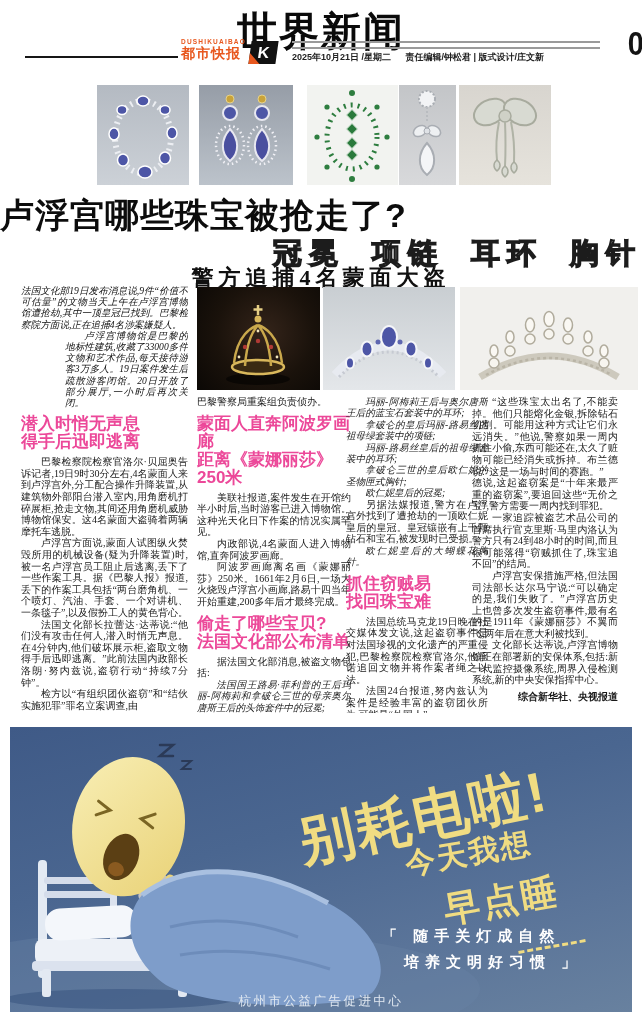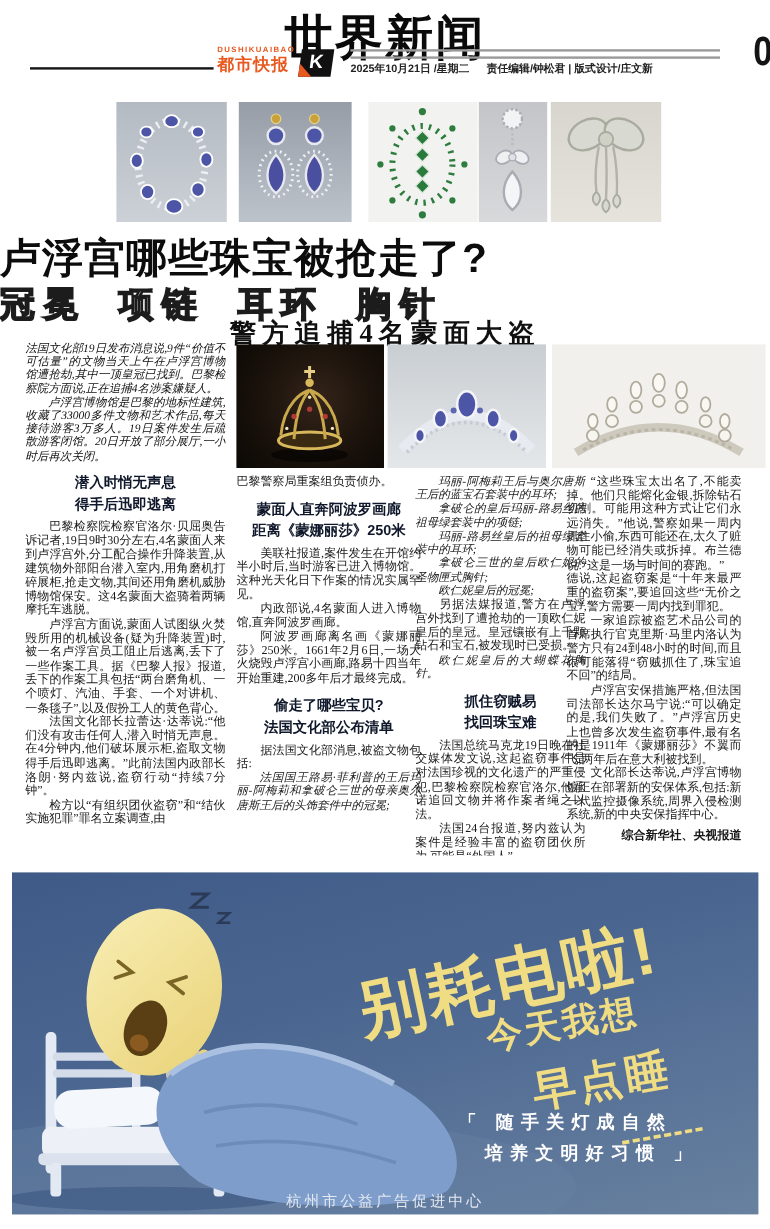--- a/index.html
+++ b/index.html
@@ -37,41 +37,41 @@
   .ph4{left:399px;top:85px;width:57px;height:100px;background:linear-gradient(#c3c5c8,#d8d9db);}
   .ph5{left:459px;top:85px;width:92px;height:100px;background:linear-gradient(#d8d5cf,#e6e3dc);}
   .mph1{left:197px;top:287px;width:123px;height:103px;background:radial-gradient(circle at 55% 45%,#34241a 0%,#1a120b 55%,#0b0805 100%);}
   .mph2{left:323px;top:287px;width:132px;height:103px;background:linear-gradient(#c9ced2,#e4e7ea);}
   .mph3{left:460px;top:287px;width:178px;height:103px;background:#f1f0ed;}
 
   
   .hl-main{position:absolute;left:0;top:193px;width:642px;text-align:left;
     font-family:"Liberation Sans","DejaVu Sans",sans-serif;font-size:34px;font-weight:900;
     letter-spacing:1px;color:#0c0c0c;}
-  .hl-outline{position:absolute;left:0;top:234px;width:642px;text-align:left;
+  .hl-outline{position:absolute;left:0;top:234px;width:642px;text-align:right;
     font-family:"Liberation Sans","DejaVu Sans",sans-serif;font-size:29px;font-weight:800;
     letter-spacing:7px;word-spacing:12px;color:#ffffff;-webkit-text-stroke:1.3px #1c1c1c;}
   .hl-kai{position:absolute;left:0;top:263px;width:642px;text-align:center;
     font-size:22px;font-weight:600;letter-spacing:5px;color:#101010;}
 
   
   .col{position:absolute;font-size:10px;line-height:11.6px;text-align:justify;overflow:hidden;color:#191919;}
   .col1{left:21px;top:285px;width:167px;height:428px;}
   .col2{left:197px;top:396px;width:154px;height:317px;}
   .col3{left:346px;top:396px;width:142px;height:317px;}
   .col4{left:472px;top:396px;width:146px;height:317px;}
   .intro{font-style:italic;font-size:9.6px;line-height:11.2px;margin-bottom:7px;color:#101010;}
   .intro p{margin:0;}
-  .intro p + p{text-indent:2em;}
+  .intro p + p{text-indent:2em;margin-left:44px;}
   .blk{margin:0;}
   .blk.p{text-indent:2em;}
   .blk.p-cont{text-indent:0;}
   .blk.kai{text-indent:2em;font-style:italic;font-size:9.6px;line-height:11.4px;}
-  .blk.subhead{font-family:"Liberation Sans","DejaVu Sans",sans-serif;font-weight:800;font-size:12px;
-    line-height:18px;margin:7px 0 5px 0;white-space:pre-line;text-align:center;text-indent:0;color:#0f172a;}
+  .blk.subhead{font-family:"Liberation Sans","DejaVu Sans",sans-serif;font-weight:800;font-size:17px;
+    line-height:18px;margin:7px 0 5px 0;white-space:pre-line;text-align:left;text-indent:0;color:#ec4899;}
   .blk.credit{text-align:right;font-weight:700;margin-top:5px;}
 
   
   .ad{position:absolute;left:10px;top:727px;width:622px;height:285px;overflow:hidden;
     background:linear-gradient(165deg,#3f5a87 0%,#4a6690 40%,#5a7499 72%,#68819f 100%);}
   .ad svg{position:absolute;left:0;top:0;}
   .ad-big{position:absolute;left:282px;top:80px;font-family:"Liberation Sans","DejaVu Sans",sans-serif;
     font-size:56px;font-weight:900;letter-spacing:2px;color:#f0dc82;
     transform:rotate(-12deg);transform-origin:left top;white-space:nowrap;}
   .ad-mid{position:absolute;left:392px;top:118px;font-family:"Liberation Sans","DejaVu Sans",sans-serif;

